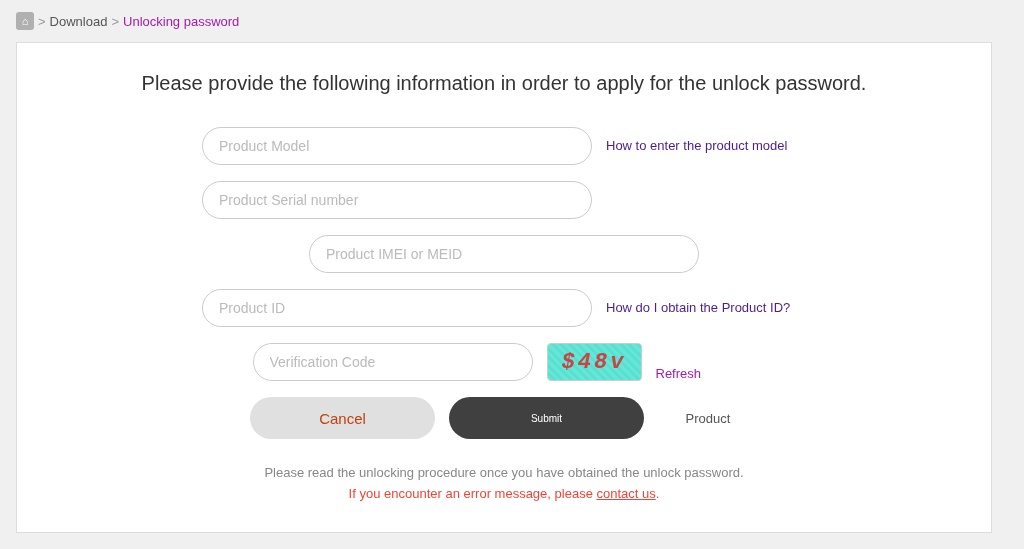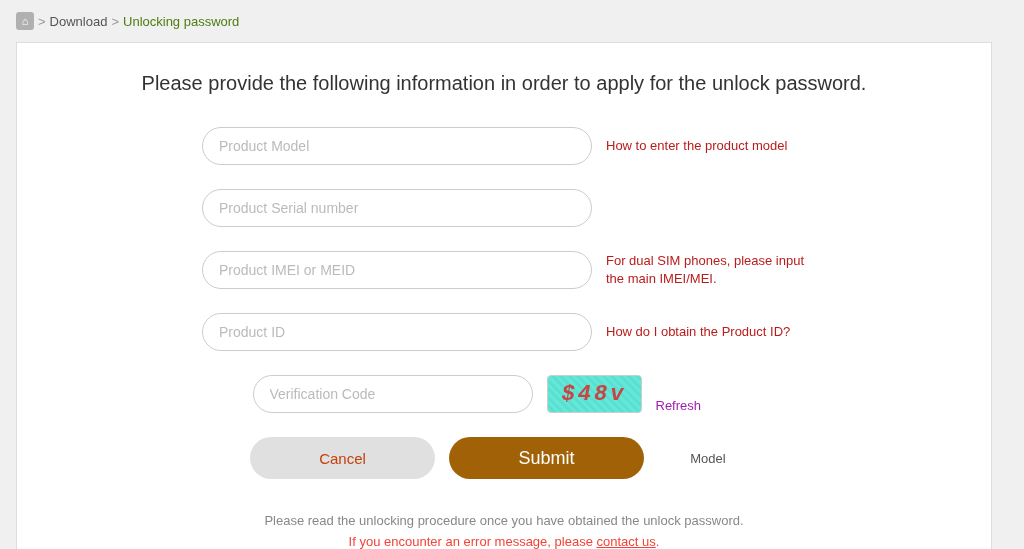--- a/index.html
+++ b/index.html
@@ -35,21 +35,21 @@
       color: #999;
       font-size: 13px;
     }
     .breadcrumb-link {
       color: #555;
       text-decoration: none;
       cursor: pointer;
       text-align: right;
     }
     .breadcrumb-current {
-      color: #4d7c0f;
+      color: #a21caf;
     }
 
     
     .main-container {
       margin: 0 32px 16px 16px;
       background: white;
       border: 1px solid #ddd;
       border-radius: 0;
       padding: 26px 40px 30px 40px;
       flex: 1;
@@ -63,21 +63,21 @@
       font-weight: normal;
       margin-bottom: 30px;
       line-height: 1.4;
     }
 
     
     .form-area {
       display: flex;
       flex-direction: column;
       align-items: center;
-      gap: 8px;
+      gap: 0;
     }
 
     .form-row {
       display: flex;
       align-items: center;
       width: 100%;
       justify-content: center;
       margin-bottom: 16px;
       gap: 14px;
     }
@@ -92,21 +92,21 @@
       color: #333;
       outline: none;
     }
     .form-input::placeholder {
       color: #bbb;
     }
 
     .form-hint {
       width: 200px;
       font-size: 13px;
-      color: #b91c1c;
+      color: #4c1d95;
       line-height: 1.4;
     }
 
     
     .captcha-row {
       display: flex;
       align-items: flex-end;
       width: 100%;
       justify-content: center;
       margin-bottom: 16px;
@@ -188,24 +188,24 @@
       border: none;
       border-radius: 22px;
       font-size: 15px;
       color: #c2410c;
       cursor: pointer;
     }
 
     .btn-submit {
       width: 195px;
       height: 42px;
-      background: #a16207;
+      background: #404040;
       border: none;
       border-radius: 22px;
-      font-size: 18px;
+      font-size: 10px;
       color: white;
       cursor: pointer;
     }
 
     .btn-logout {
       font-size: 13px;
       color: #555;
       cursor: pointer;
       width: 100px;
       background: none;
@@ -253,40 +253,39 @@
       <span class="form-hint">How to enter the product model</span>
     </div>
 
     <div class="form-row">
       <input class="form-input" type="text" placeholder="Product Serial number" style="">
       <span class="form-hint"></span>
     </div>
 
     <div class="form-row">
       <input class="form-input" type="text" placeholder="Product IMEI or MEID" style="">
-      <span class="form-hint">For dual SIM phones, please input the main IMEI/MEI.</span>
     </div>
 
     <div class="form-row">
       <input class="form-input" type="text" placeholder="Product ID" style="">
       <span class="form-hint">How do I obtain the Product ID?</span>
     </div>
 
     <div class="captcha-row">
       <input class="captcha-input" type="text" placeholder="Verification Code" style="">
       <div class="captcha-image">
         <span class="captcha-text">$48v</span>
       </div>
       <a class="refresh-link">Refresh</a>
     </div>
 
     <div class="buttons-row">
       <button class="btn-cancel">Cancel</button>
       <button class="btn-submit">Submit</button>
-      <button class="btn-logout">Model</button>
+      <button class="btn-logout">Product</button>
     </div>
 
     <div class="footer-text">
       <div class="footer-line1">Please read the unlocking procedure once you have obtained the unlock password.</div>
       <div class="footer-line2">
         <span>If you encounter an error message, please </span><a class="footer-link">contact us</a><span>.</span>
       </div>
     </div>
 
   </div>

